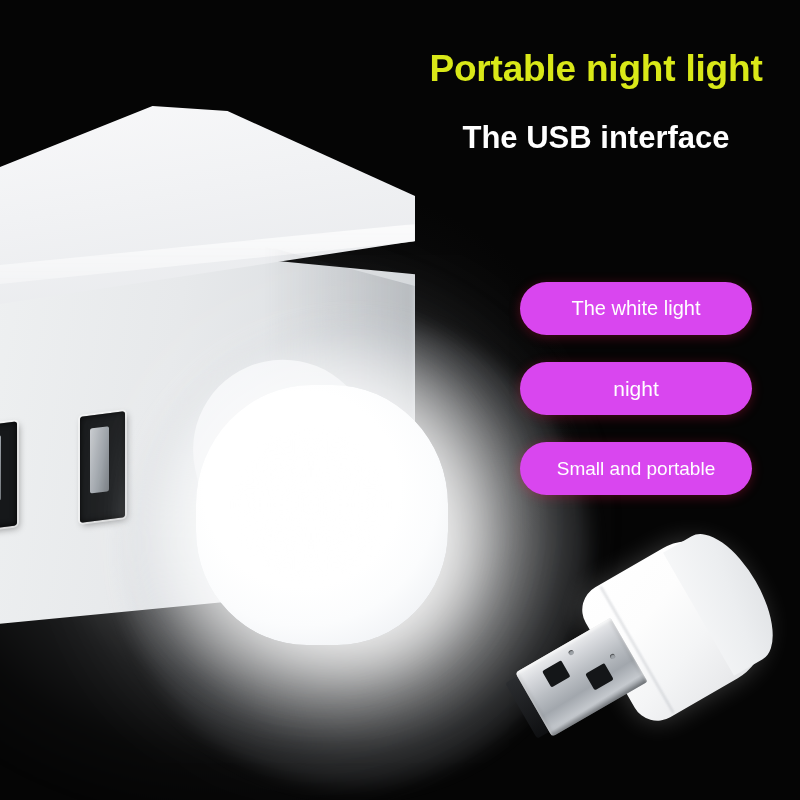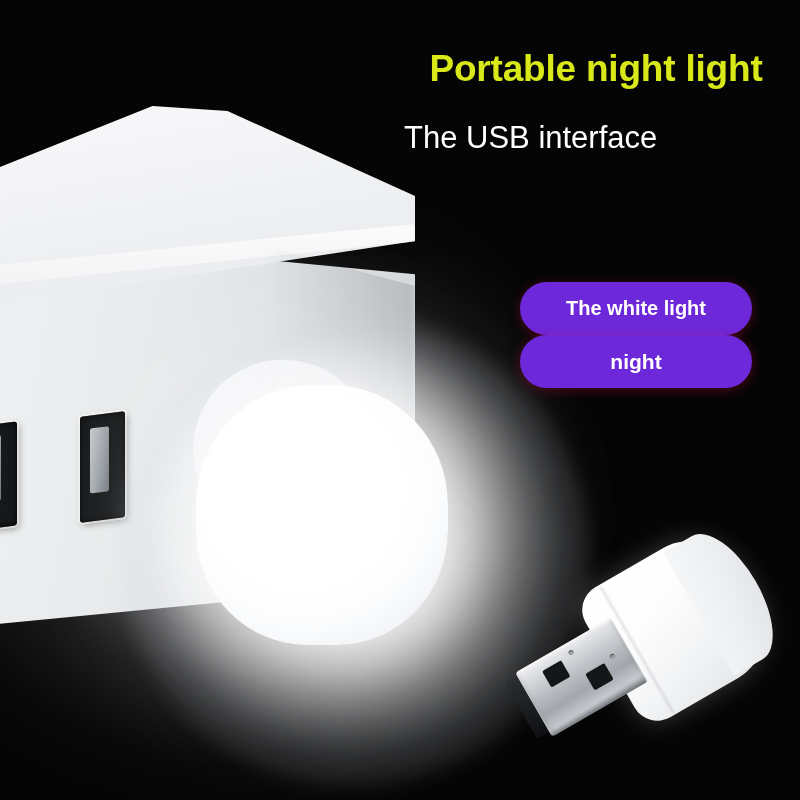--- a/index.html
+++ b/index.html
@@ -286,44 +286,46 @@
     text-align: center;
     line-height: 1.05;
     white-space: nowrap;
   }
   .subhead {
     position: absolute;
     left: 404px;
     top: 122px;
     width: 384px;
     font-size: 31px;
-    font-weight: normal;
+    font-weight: bold;
     color: #ffffff;
+    text-align: center;
     line-height: 1.05;
     white-space: nowrap;
   }
 
   
   .badges {
     position: absolute;
     left: 520px;
     top: 282px;
     width: 232px;
   }
   .badge {
     position: relative;
     height: 53px;
+    margin-bottom: 27px;
     border-radius: 28px;
-    background: #6d28d9;
+    background: #d946ef;
     color: #ffffff;
     display: flex;
     align-items: center;
     justify-content: center;
     font-size: 20px;
-    font-weight: bold;
+    font-weight: normal;
     white-space: nowrap;
     box-shadow: 0 2px 12px rgba(239,20,70,0.30);
   }
   .badge.b2 { font-size: 21px; }
   .badge.b3 { font-size: 19px; }
 </style>
 </head>
 <body>
 
 <div id="stage">
@@ -358,15 +360,16 @@
     <div class="usb-dimple d1"></div>
     <div class="usb-dimple d2"></div>
   </div>
 
   <div class="headline">Portable night light</div>
   <div class="subhead">The USB interface</div>
 
   <div class="badges">
     <div class="badge b1">The white light</div>
     <div class="badge b2">night</div>
+    <div class="badge b3">Small and portable</div>
   </div>
 
 </div>
 
 </body></html>

